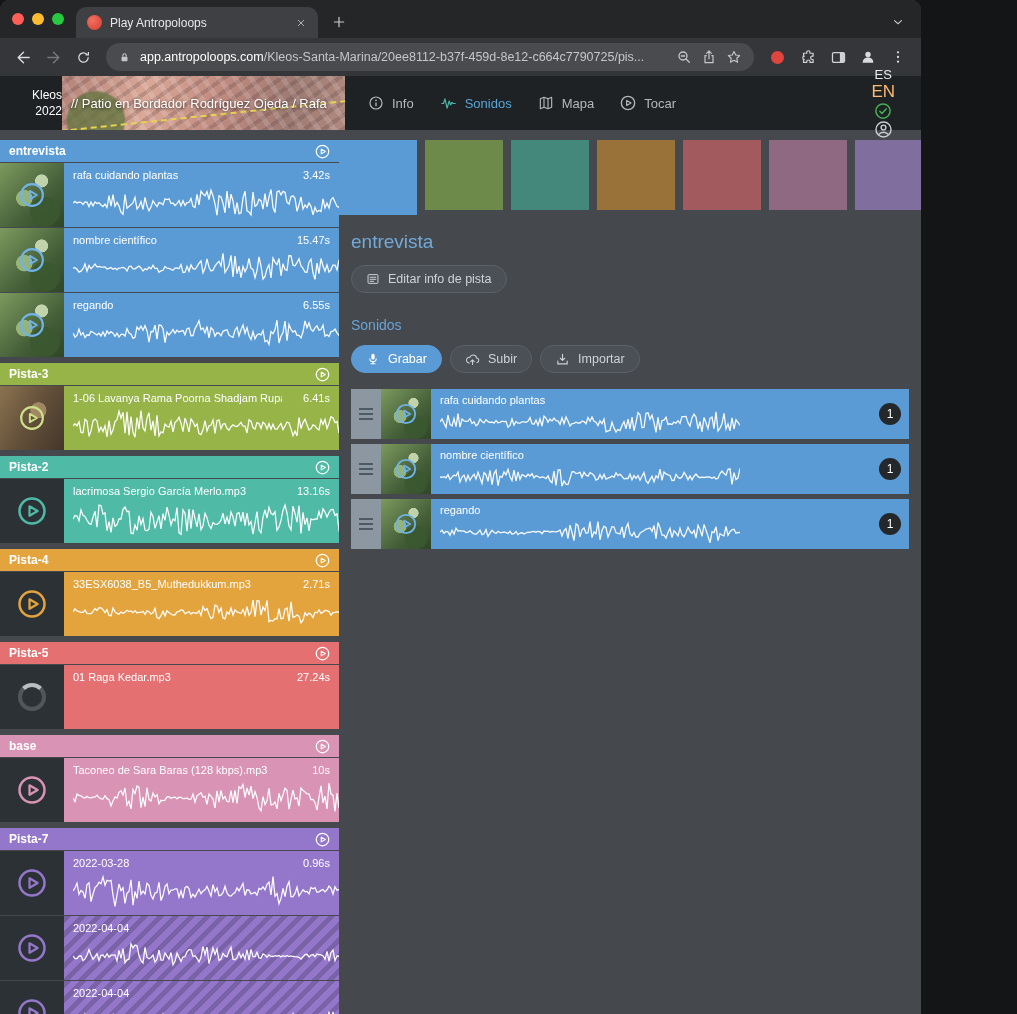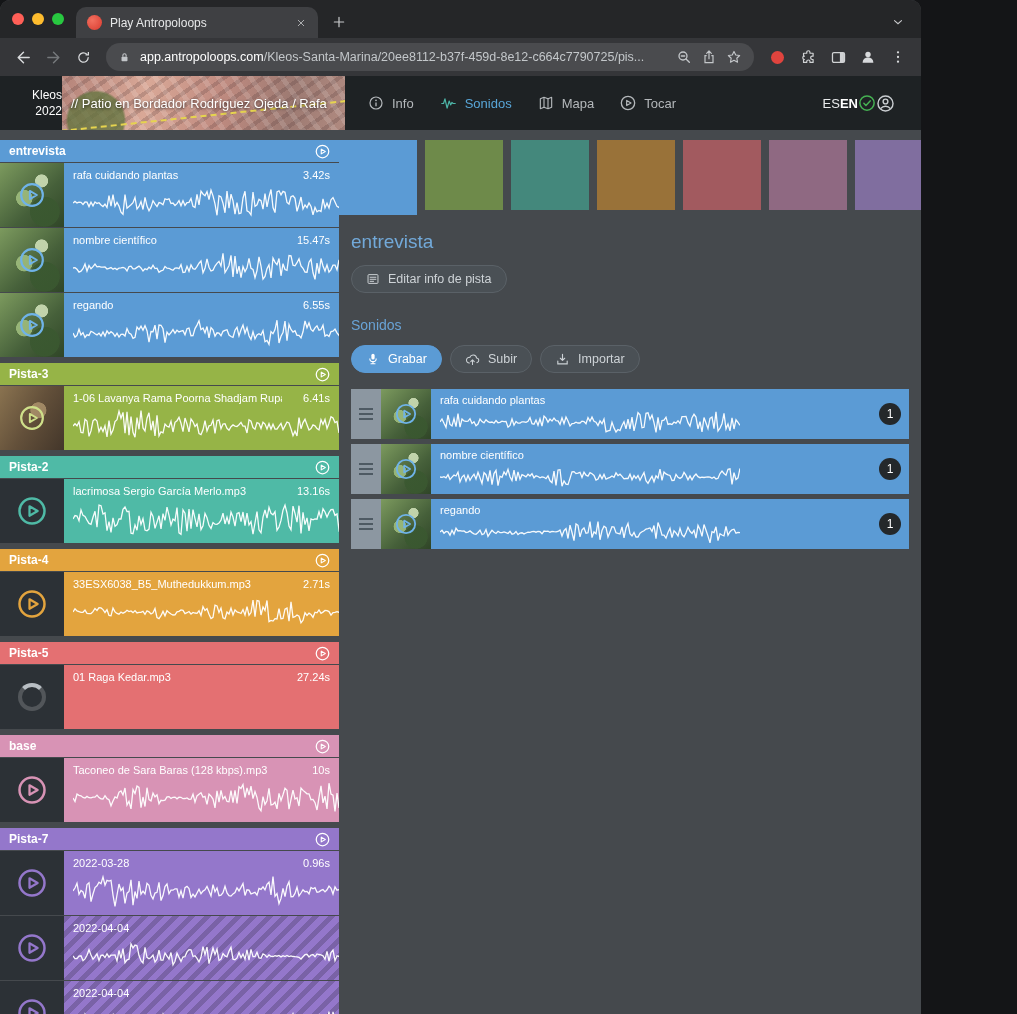--- a/index.html
+++ b/index.html
@@ -37,23 +37,23 @@
    radial-gradient(circle at 12% 82%, rgba(95,115,60,.75) 0 11%, transparent 12%),
    repeating-linear-gradient(55deg, rgba(255,255,255,0.13) 0 5px, transparent 5px 13px),
    repeating-linear-gradient(-35deg, rgba(80,55,55,0.22) 0 4px, transparent 4px 11px),
    linear-gradient(100deg,#b5847a,#d9a897 30%,#c08b80 55%,#9d7a72 80%,#b08a80);}
 .strip-path{position:absolute;left:-12px;right:-12px;bottom:13px;border-top:2px dashed #e6d44e;transform:rotate(-6deg);}
 .strip-title{position:absolute;inset:0;display:flex;align-items:center;padding-left:9px;
   font-size:13px;color:#fff;text-shadow:0 1px 3px rgba(0,0,0,.7);white-space:nowrap;}
 .nav{display:flex;align-items:center;margin-left:10px;height:54px;}
 .nav-item{display:flex;align-items:center;gap:8px;padding:0 13px;height:54px;font-size:13px;color:#b4b8bb;}
 .nav-item.active .nav-label{color:#58a6d8;}
-.appbar-right{margin-left:auto;display:flex;align-items:center;padding-right:26px;}
+.appbar-right{margin-left:auto;display:flex;align-items:center;padding-right:26px;flex-direction:column;}
 .lang-es{color:#e9ebec;font-size:13px;}
-.lang-en{color:#ffffff;font-size:13px;font-weight:bold;}
+.lang-en{color:#fdba74;font-size:17px;}
 
 
 .content{display:flex;height:884px;background:#45494d;overflow:hidden;}
 .sidebar{width:339px;flex:none;padding-top:10px;overflow:hidden;}
 .track{margin-bottom:6px;}
 .track-header{height:22px;display:flex;align-items:center;padding:0 9px;}
 .track-name{flex:1;color:#fff;font-size:12px;font-weight:bold;}
 .sample{height:64px;display:flex;margin-top:1px;position:relative;}
 .sample-left{width:64px;height:64px;flex:none;position:relative;}
 .playbox{background:#2c3136;display:flex;align-items:center;justify-content:center;}

